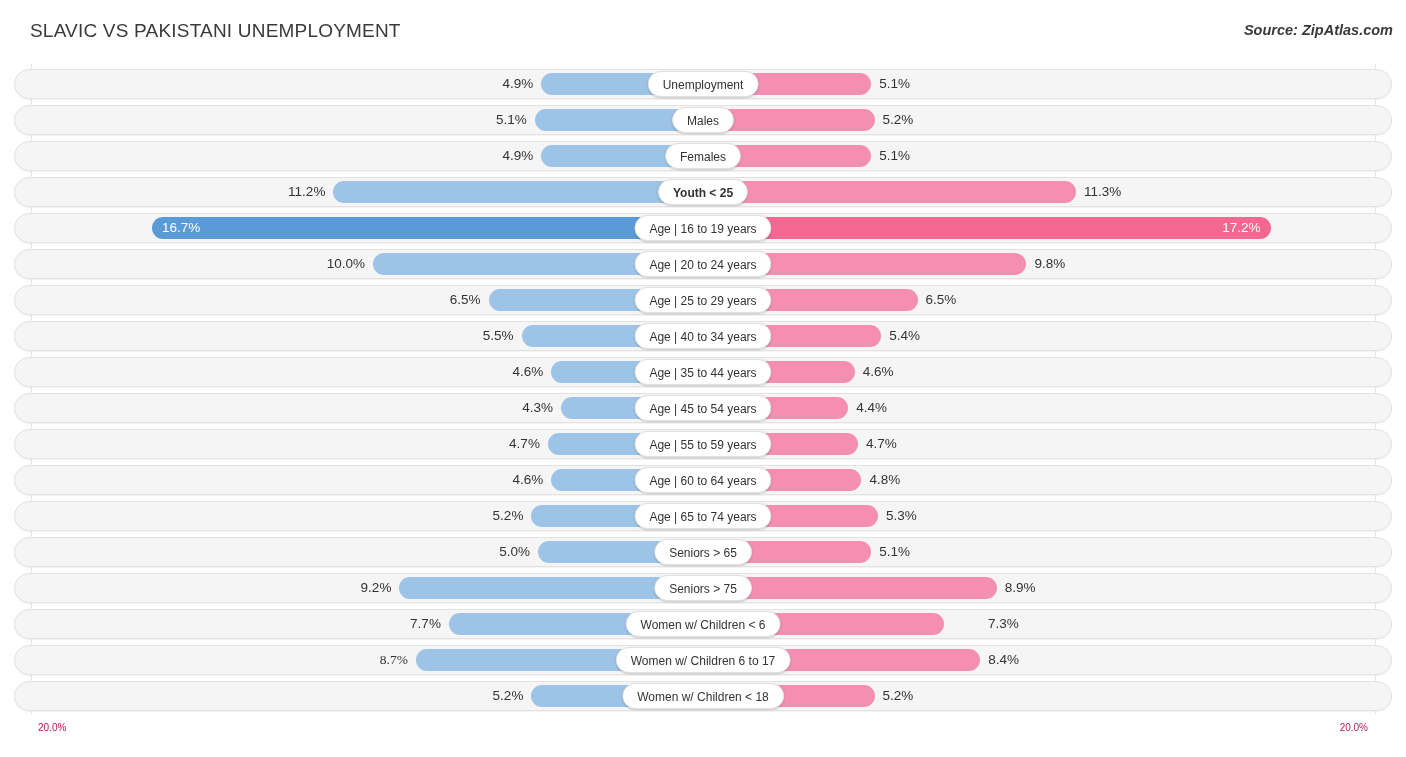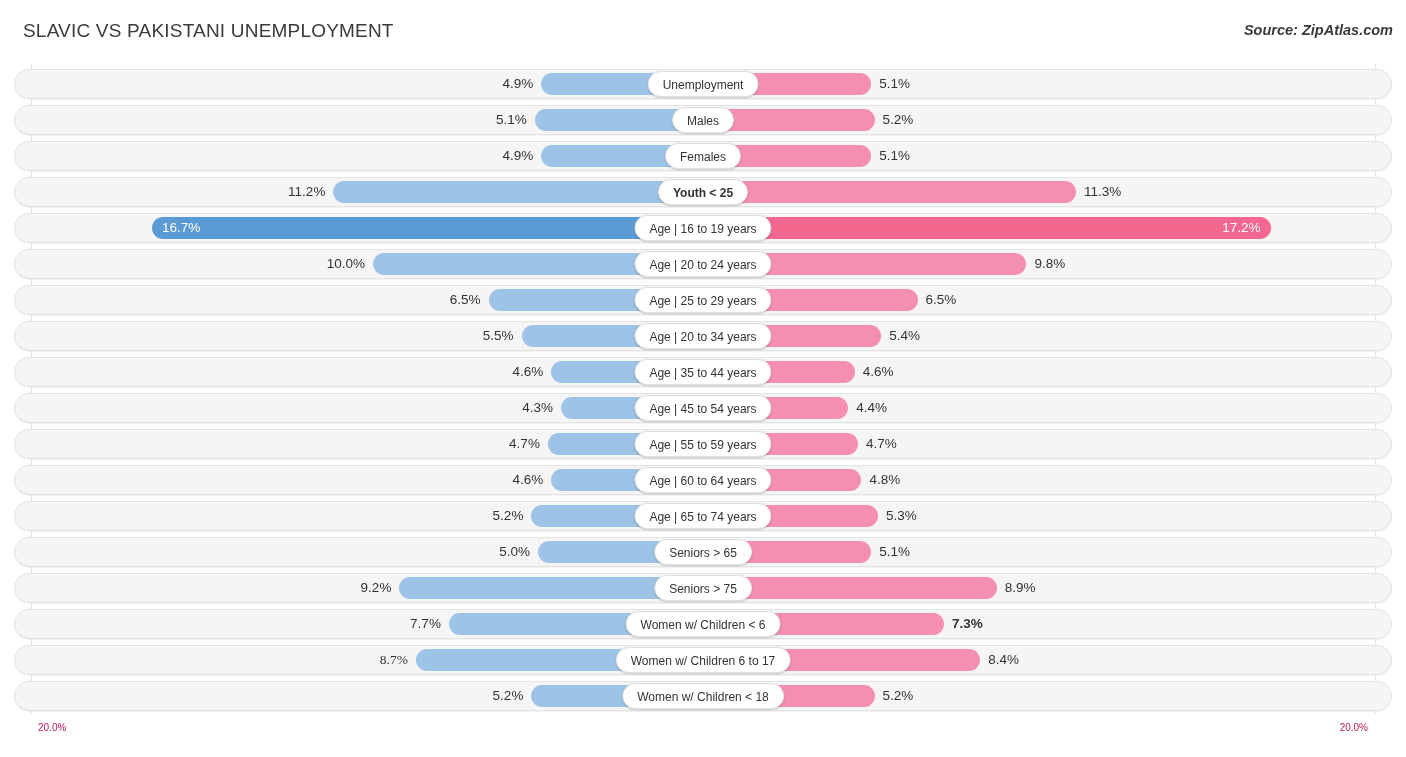--- a/index.html
+++ b/index.html
@@ -7,21 +7,21 @@
     width:1406px;height:757px;
     background:#ffffff;
     font-family:"Liberation Sans",sans-serif;
     overflow:hidden;
     position:relative;
   }
   #page{position:relative;width:1406px;height:757px;}
 
   
   .title{
-    position:absolute;left:23px;top:20px;
+    position:absolute;left:30px;top:20px;
     font-size:19px;color:#3a3a3a;letter-spacing:.2px;
     font-weight:400;white-space:nowrap;
   }
   .source{
     position:absolute;right:13px;top:22px;
     font-size:14.5px;color:#3a3a3a;font-style:italic;font-weight:bold;
     white-space:nowrap;
   }
 
   
@@ -170,21 +170,21 @@
         <div class="val val-l" style="left: 408.5px; width: 58px;">6.5%</div>
         <div class="val val-r" style="left: 911.5px; width: 60px;">6.5%</div>
         <div class="pill" style="left: 689px;">Age | 25 to 29 years</div>
       </div>
       <div class="row" style="top: 257px;">
         <div class="track"></div>
         <div class="bar bar-l" style="left: 507.5px; width: 181.5px;"></div>
         <div class="bar bar-r" style="left: 689px; width: 178.2px;"></div>
         <div class="val val-l" style="left: 441.5px; width: 58px;">5.5%</div>
         <div class="val val-r" style="left: 875.2px; width: 60px;">5.4%</div>
-        <div class="pill" style="left: 689px;">Age | 20 to 34 years</div>
+        <div class="pill" style="left: 689px;">Age | 40 to 34 years</div>
       </div>
       <div class="row" style="top: 293px;">
         <div class="track"></div>
         <div class="bar bar-l" style="left: 537.2px; width: 151.8px;"></div>
         <div class="bar bar-r" style="left: 689px; width: 151.8px;"></div>
         <div class="val val-l" style="left: 471.2px; width: 58px;">4.6%</div>
         <div class="val val-r" style="left: 848.8px; width: 60px;">4.6%</div>
         <div class="pill" style="left: 689px;">Age | 35 to 44 years</div>
       </div>
       <div class="row" style="top: 329px;">
@@ -233,21 +233,21 @@
         <div class="bar bar-r" style="left: 689px; width: 293.7px;"></div>
         <div class="val val-l" style="left: 319.4px; width: 58px;">9.2%</div>
         <div class="val val-r" style="left: 990.7px; width: 60px;">8.9%</div>
         <div class="pill" style="left: 689px;">Seniors &gt; 75</div>
       </div>
       <div class="row" style="top: 545px;">
         <div class="track"></div>
         <div class="bar bar-l" style="left: 434.9px; width: 254.1px;"></div>
         <div class="bar bar-r" style="left: 689px; width: 240.9px;"></div>
         <div class="val val-l" style="left: 368.9px; width: 58px;">7.7%</div>
-        <div class="val val-r" style="left: 938px; width: 60px; font-weight: bold;">7.3%</div>
+        <div class="val val-r" style="left: 974px; width: 60px;">7.3%</div>
         <div class="pill" style="left: 689px;">Women w/ Children &lt; 6</div>
       </div>
       <div class="row" style="top: 581px;">
         <div class="track"></div>
         <div class="bar bar-l" style="left: 401.9px; width: 287.1px;"></div>
         <div class="bar bar-r" style="left: 689px; width: 277.2px;"></div>
         <div class="val val-l" style="left: 335.9px; width: 58px; font-family: Liberation Serif, serif;">8.7%</div>
         <div class="val val-r" style="left: 974.2px; width: 60px;">8.4%</div>
         <div class="pill" style="left: 689px;">Women w/ Children 6 to 17</div>
       </div>

